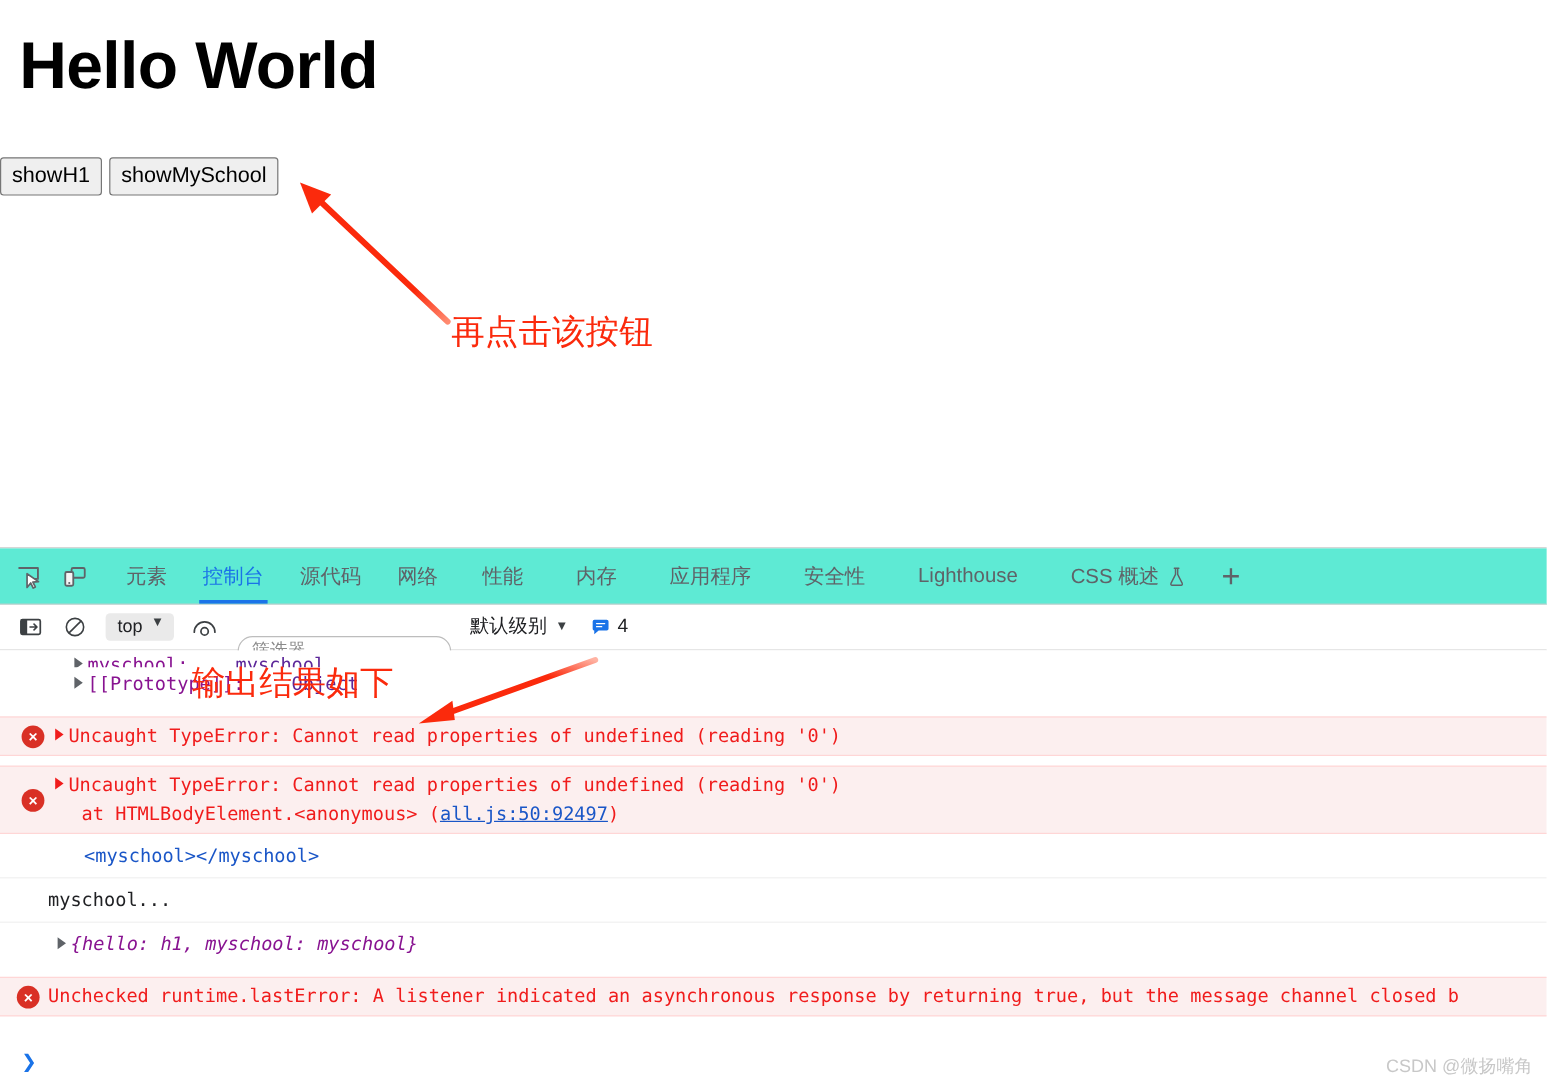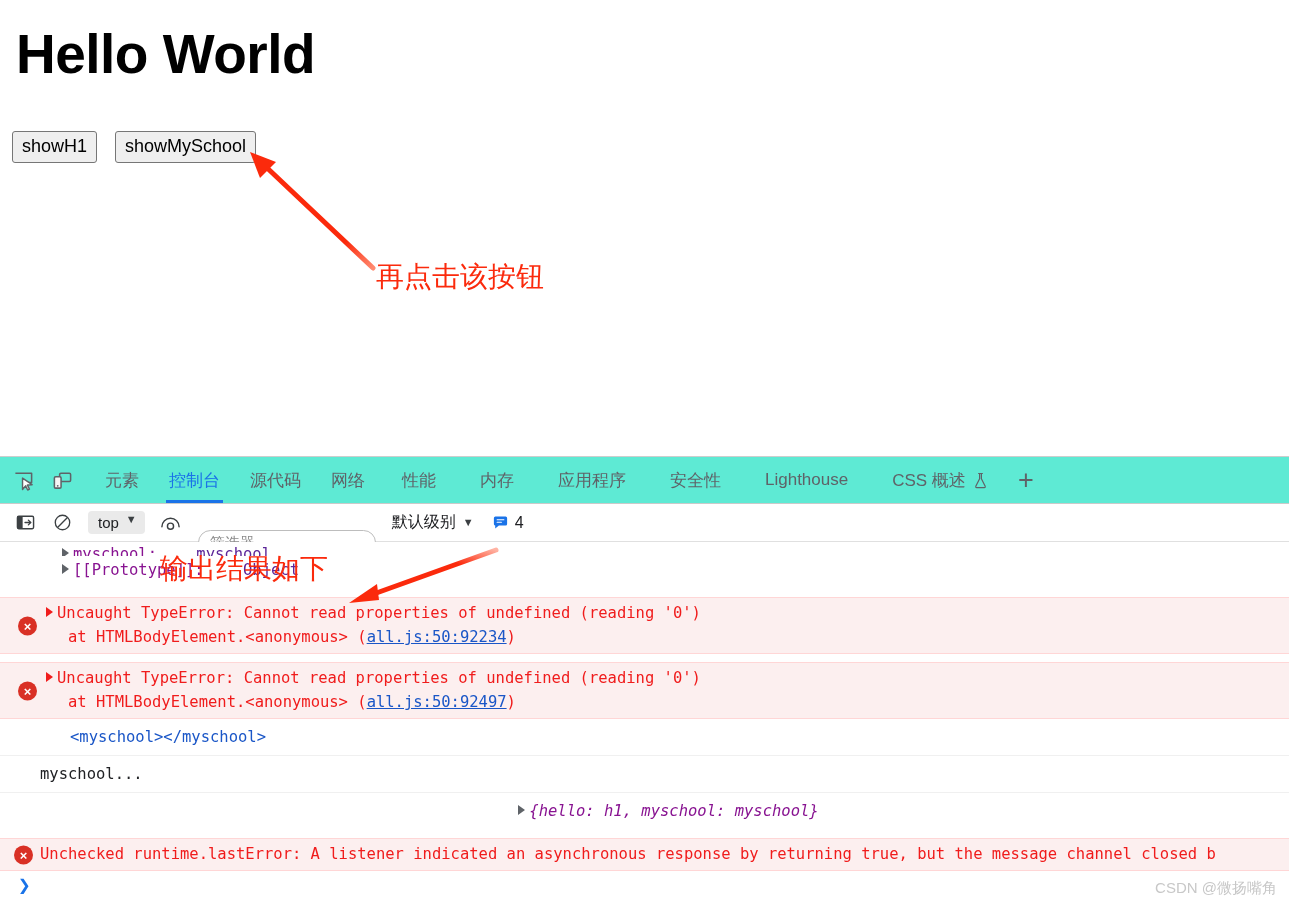--- a/index.html
+++ b/index.html
@@ -31,23 +31,23 @@
     margin: 0;
     font-size: 55px;
     font-weight: 700;
     letter-spacing: -0.5px;
     color: #000000;
     font-family: "Liberation Sans", sans-serif;
     line-height: 1.05;
   }
   #btn-row {
     position: absolute;
-    left: 12px; top: 131px;
+    left: 0; top: 131px;
     display: flex;
-    gap: 16px;
+    gap: 4px;
   }
   .page-btn {
     font-family: "Liberation Sans", sans-serif;
     font-size: 18px;
     color: #000;
     background: #efefef;
     border: 1px solid #767676;
     border-radius: 3px;
     padding: 3px 9px 4px 9px;
     line-height: 1.25;
@@ -361,38 +361,37 @@
     </div>
 
     <div class="msg normal" style="padding-left:62px; border-bottom:none;">
       <span class="tri" style="border-left-color:#5f6368;"></span><span class="proto-key">[[Prototype]]:</span>
       <span class="prop-val">Object</span>
     </div>
 
     <div class="msg err" style="margin-top:13px;">
       <span class="err-icon">×</span>
       <span class="tri"></span><span>Uncaught TypeError: Cannot read properties of undefined (reading '0')</span>
-      <span class="stack-line"><span>at HTMLBodyElement.&lt;anonymous&gt; (</span><a class="src-link" href="#">all.js:50:92234</a><span>)</span></span>
     </div>
 
     <div class="msg err" style="margin-top:8px;">
       <span class="err-icon">×</span>
       <span class="tri"></span><span>Uncaught TypeError: Cannot read properties of undefined (reading '0')</span>
       <span class="stack-line"><span>at HTMLBodyElement.&lt;anonymous&gt; (</span><a class="src-link" href="#">all.js:50:92497</a><span>)</span></span>
     </div>
 
     <div class="msg normal" style="padding-left:70px; padding-top:6px; padding-bottom:6px;">
       <span class="elem-tag">&lt;myschool&gt;&lt;/myschool&gt;</span>
     </div>
 
     <div class="msg normal" style="padding-left:40px; padding-top:6px; padding-bottom:6px;">
       <span class="plain">myschool...</span>
     </div>
 
-    <div class="msg normal" style="padding-left:48px; padding-top:6px; padding-bottom:6px; border-bottom:none;text-align:center;">
+    <div class="msg normal" style="padding-left:48px; padding-top:6px; padding-bottom:6px; border-bottom:none;">
       <span class="tri" style="border-left-color:#5f6368;"></span><span class="obj-preview">{hello: h1, myschool: myschool}</span>
     </div>
 
     <div class="msg err" style="margin-top:9px; padding-left:40px;">
       <span class="err-icon" style="left:14px;">×</span>
       <span>Unchecked runtime.lastError: A listener indicated an asynchronous response by returning true, but the message channel closed b</span>
     </div>
 
     <div id="prompt-row">
       <span id="prompt-caret">❯</span>

